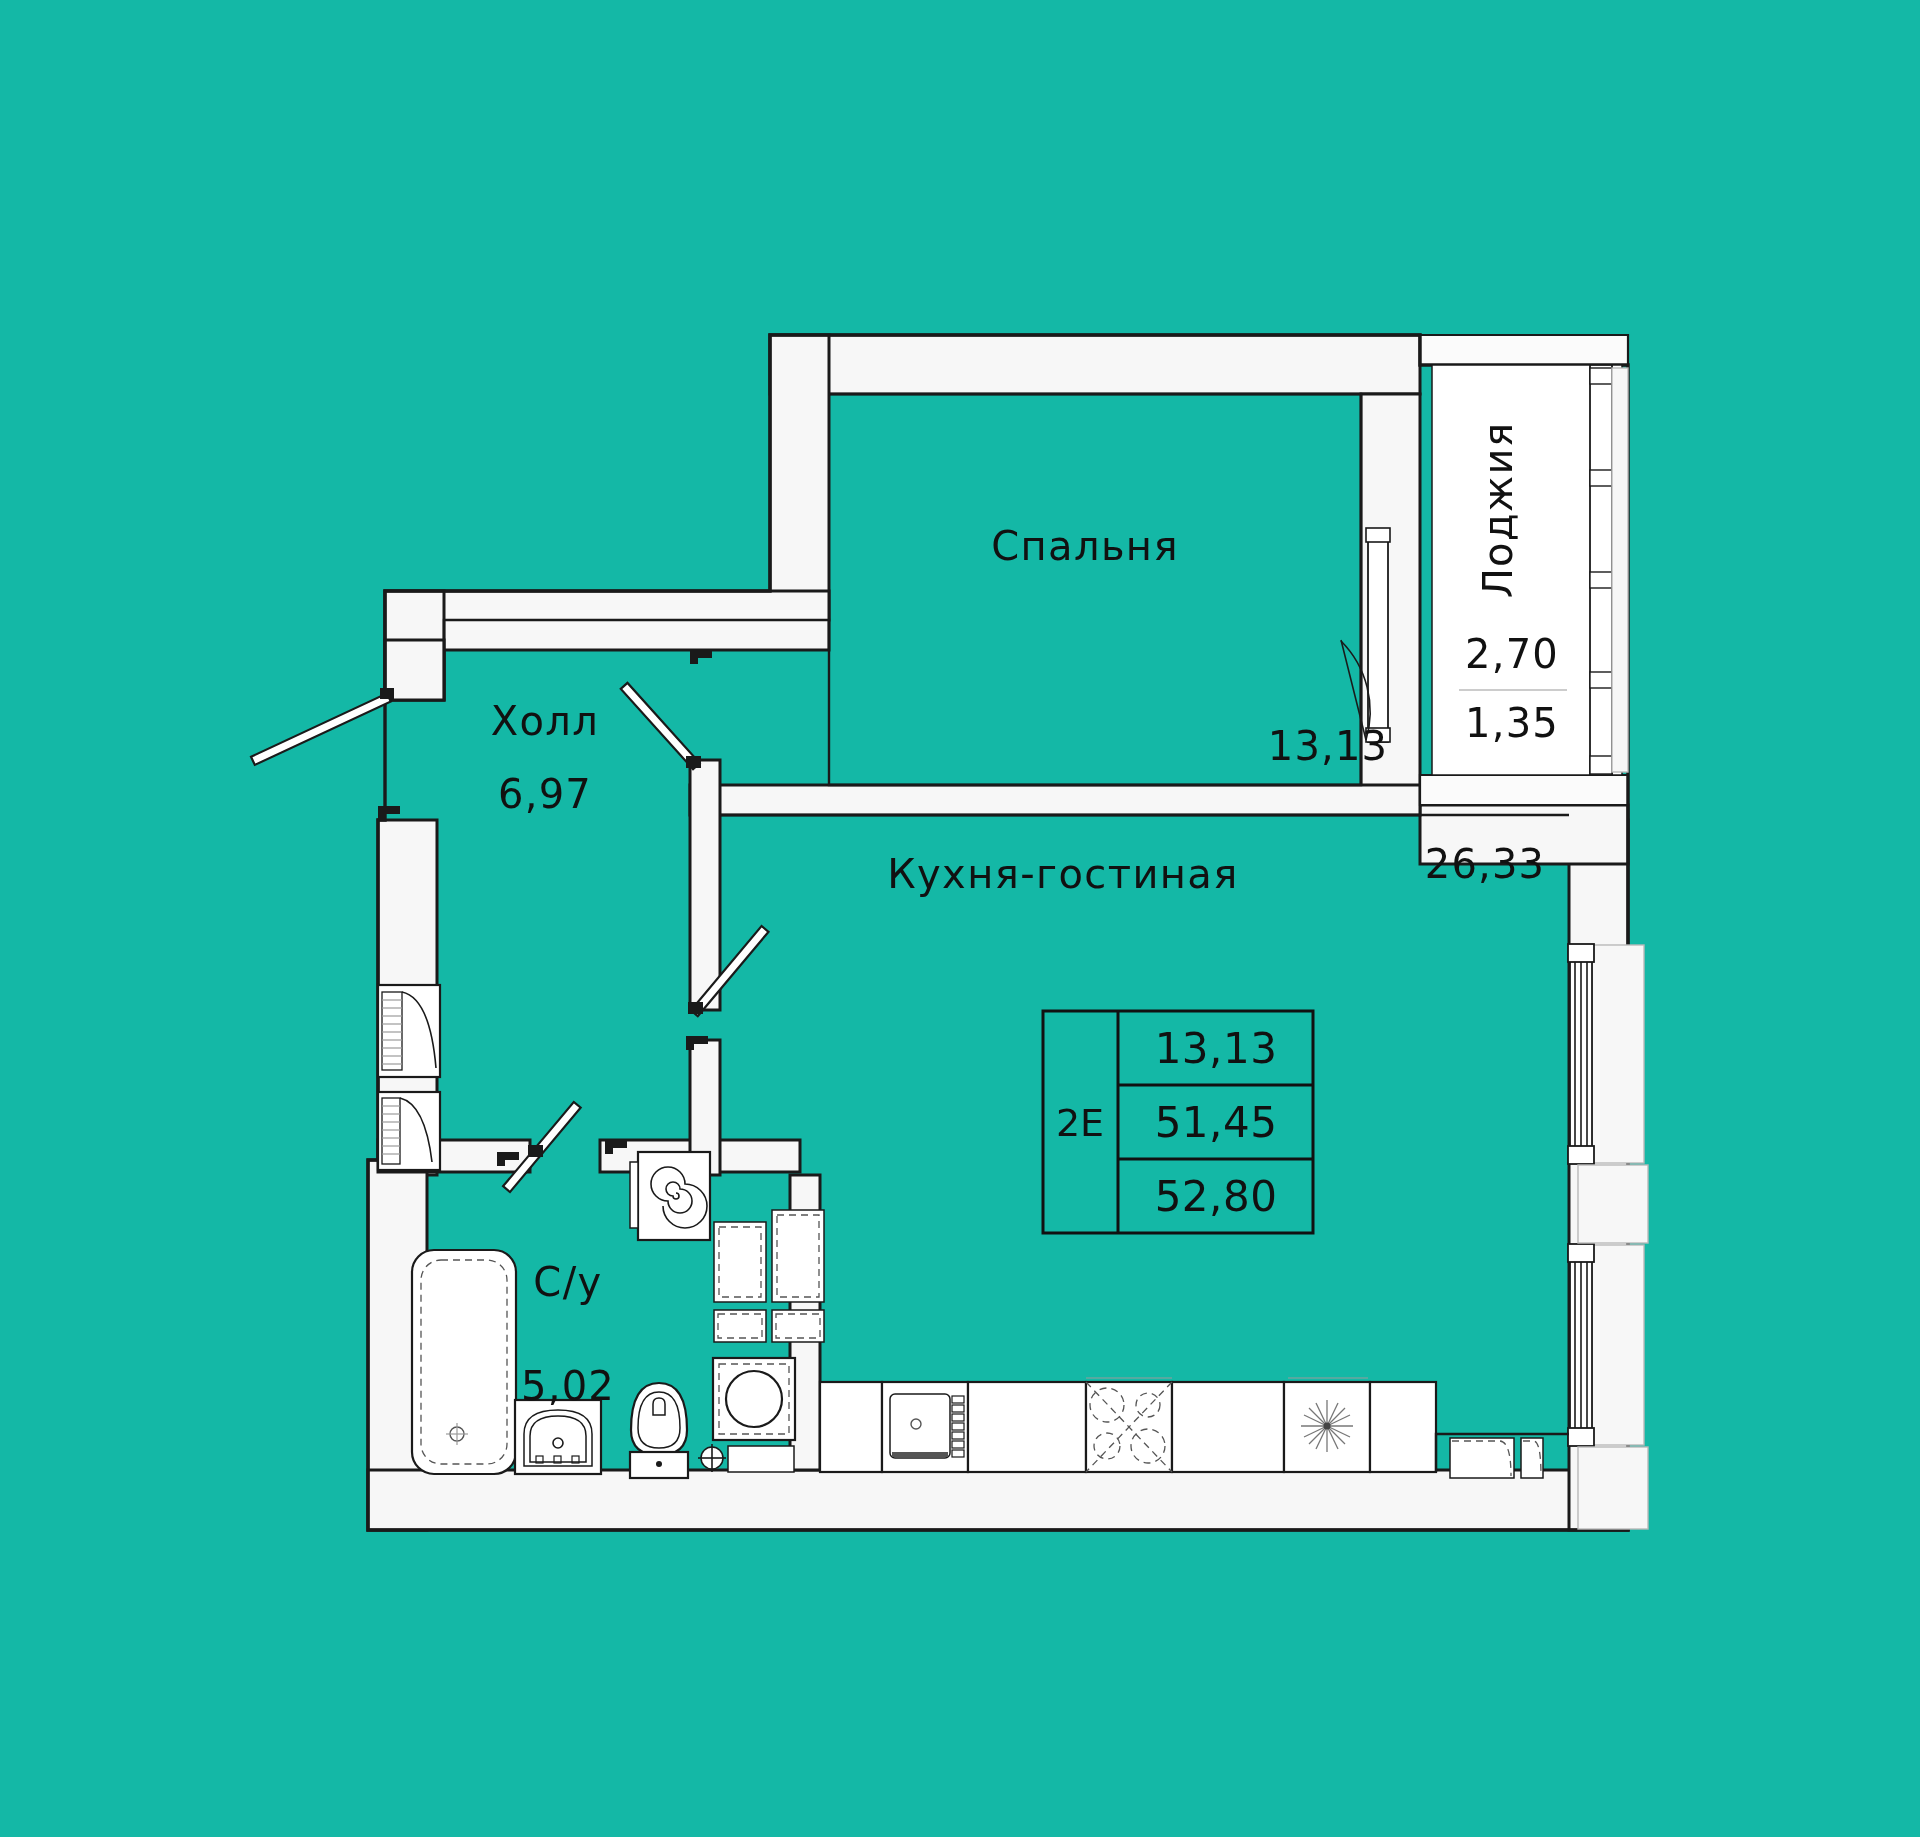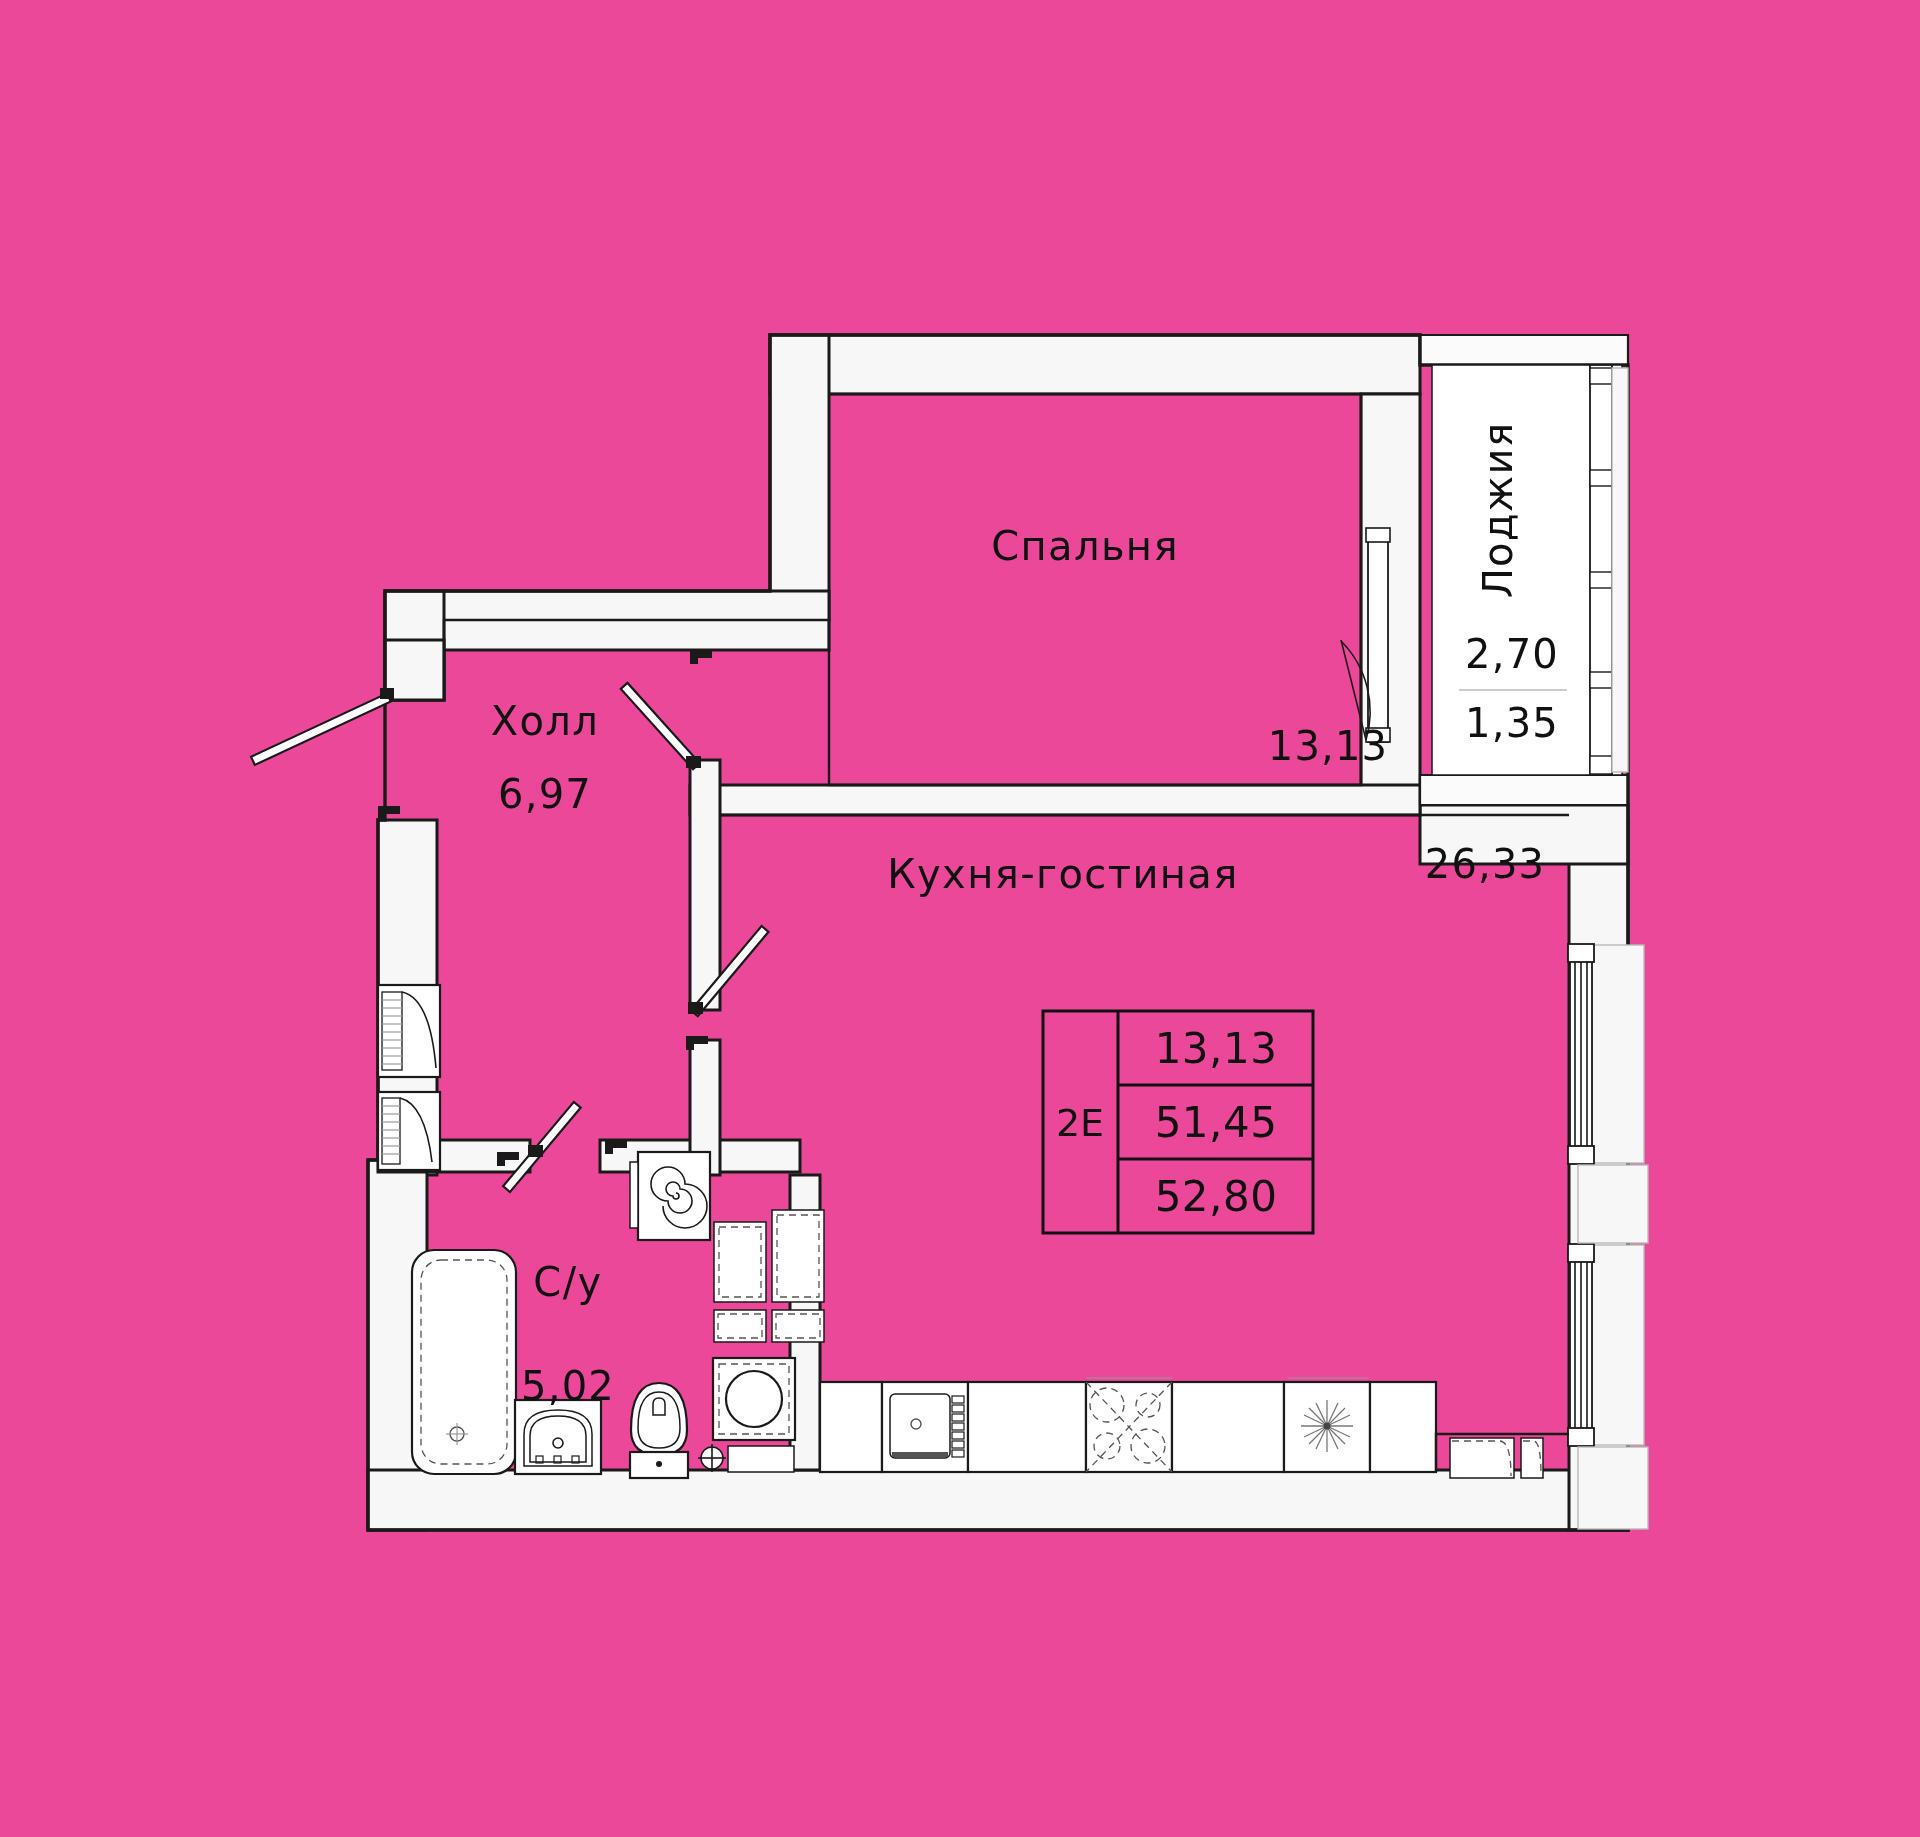--- a/index.html
+++ b/index.html
@@ -11,21 +11,21 @@
   body {
     width: 1920px;
     height: 1837px;
     font-family: "DejaVu Sans", sans-serif;
     overflow: hidden;
   }
   #plan-root {
     position: relative;
     width: 1920px;
     height: 1837px;
-    background: #ec4899;
+    background: #14b8a6;
   }
   svg#plan-svg {
     position: absolute;
     left: 0;
     top: 0;
     width: 1920px;
     height: 1837px;
     display: block;
   }
   

